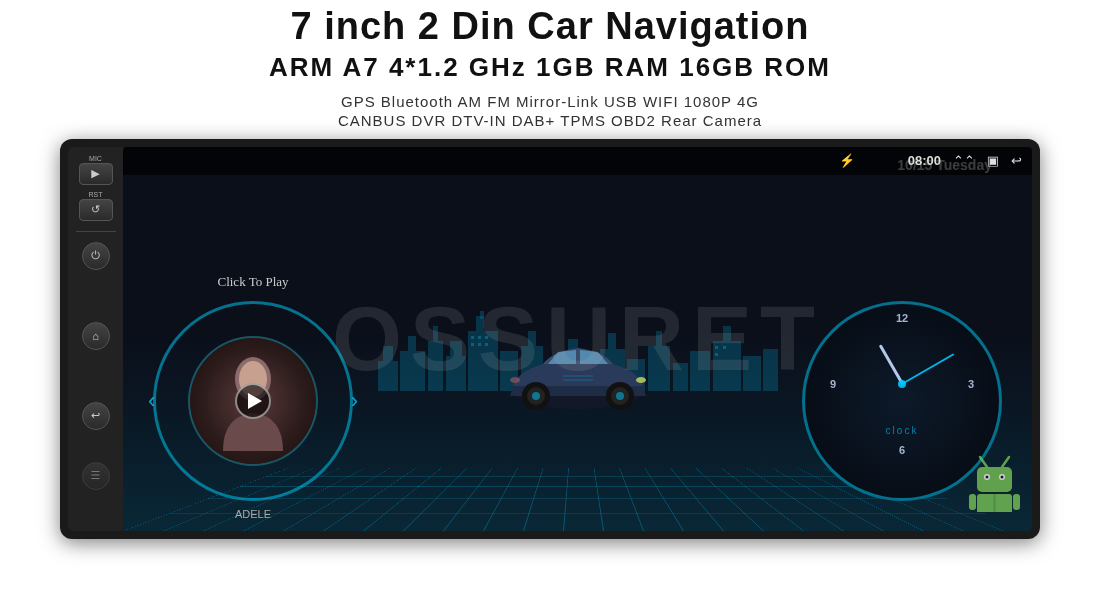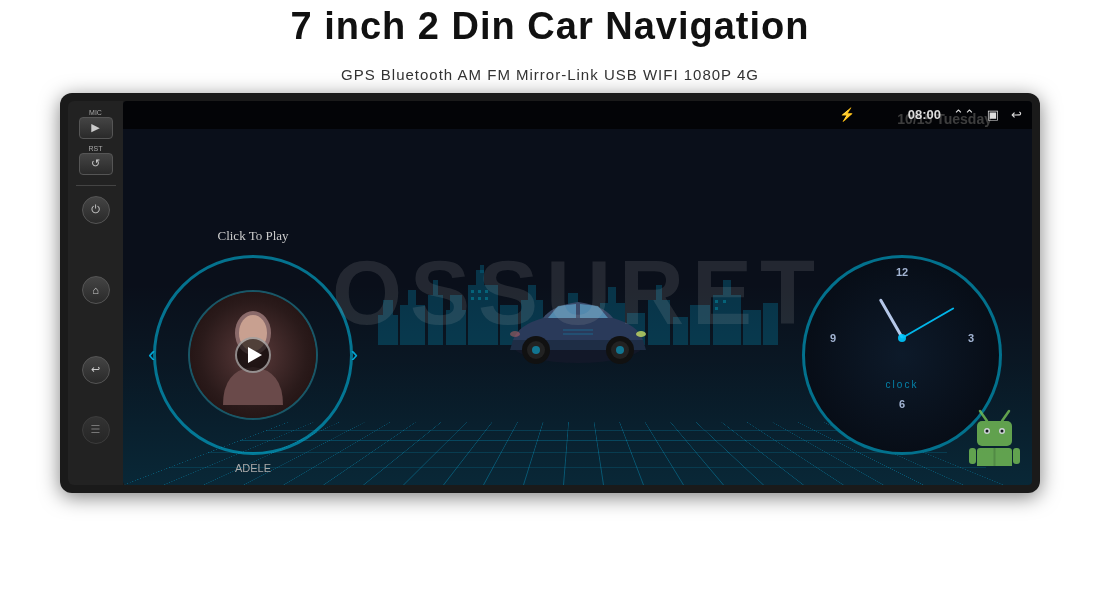--- a/index.html
+++ b/index.html
@@ -39,21 +39,21 @@
       font-size: 26px;
       font-weight: 800;
       color: #111;
       margin-top: 4px;
       letter-spacing: 2px;
     }
 
     .features-line1 {
       font-size: 15px;
       color: #333;
-      margin-top: 18px;
+      margin-top: 10px;
       letter-spacing: 1px;
     }
 
     .features-line2 {
       font-size: 15px;
       color: #333;
       margin-top: 2px;
       letter-spacing: 1px;
     }
 
@@ -425,21 +425,23 @@
     }
 
   </style>
 </head>
 <body>
 
 <div class="page-container">
 
   <div class="header-section">
     <div class="main-title">7 inch 2 Din Car Navigation</div>
+    <div class="specs-line">ARM A7 4*1.2 GHz    1GB RAM    16GB ROM</div>
     <div class="features-line1">GPS  Bluetooth  AM  FM  Mirror-Link  USB  WIFI  1080P  4G</div>
+    <div class="features-line2">CANBUS   DVR   DTV-IN   DAB+   TPMS   OBD2   Rear Camera</div>
   </div>
 
   <div class="device-container">
     <div class="device-bezel">
 
       <div class="left-panel">
         <div style="display:flex;flex-direction:column;align-items:center;gap:1px;">
           <span class="control-label">MIC</span>
           <div class="control-btn">
             <span class="control-icon">▶</span>

